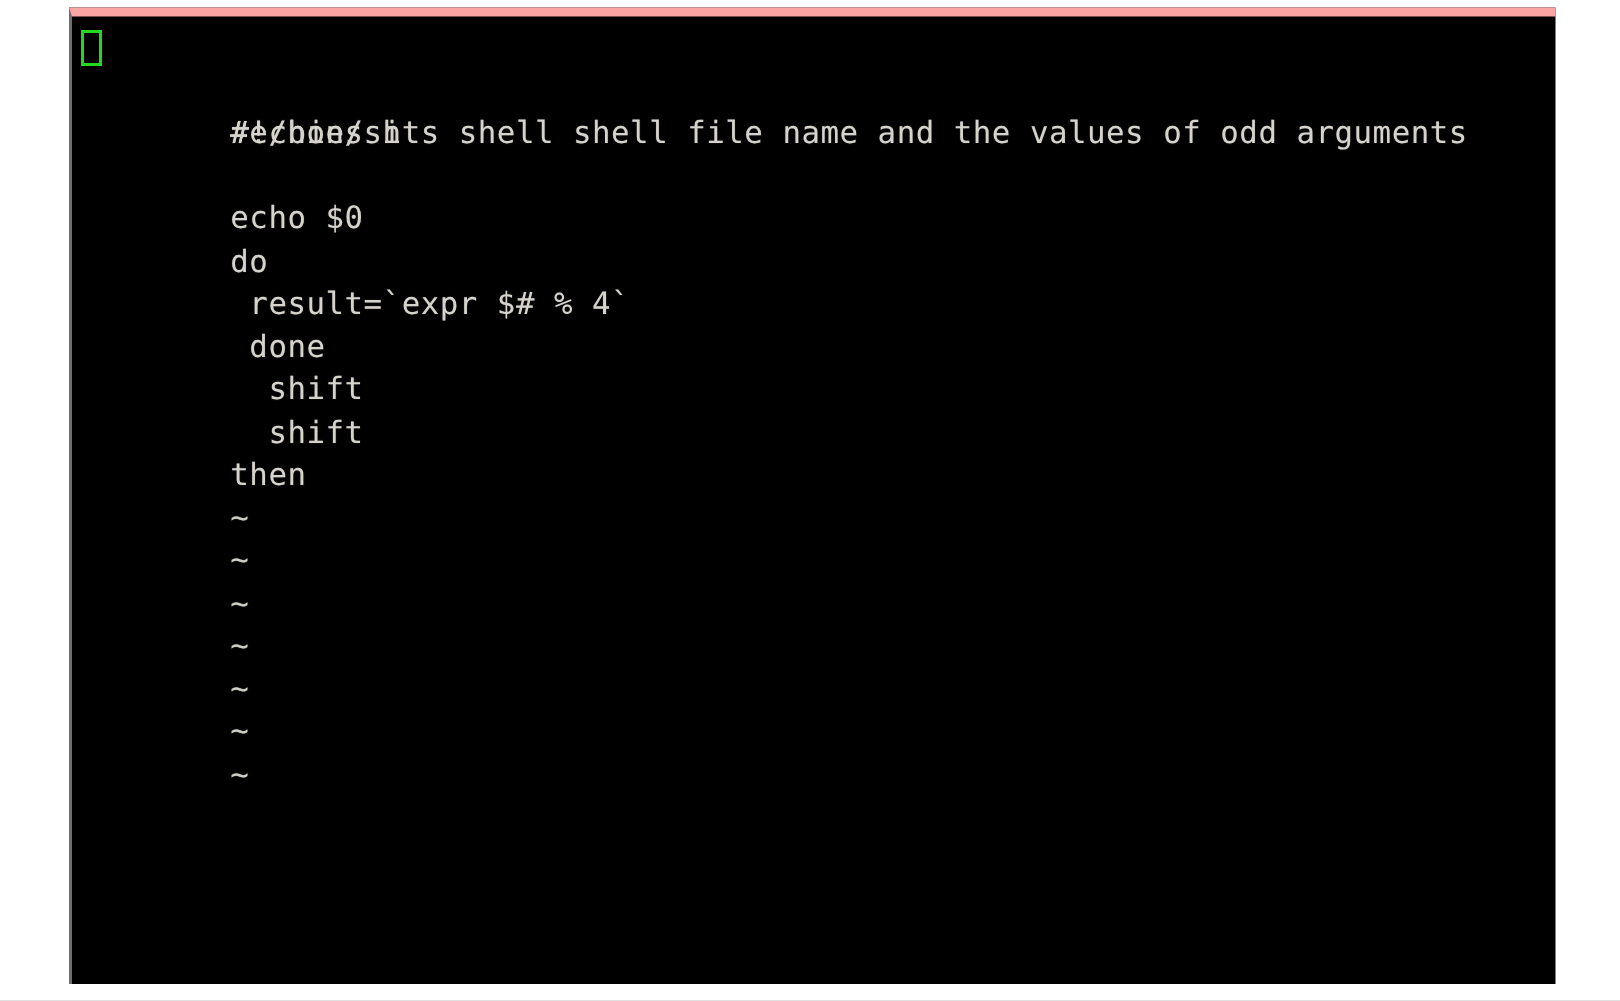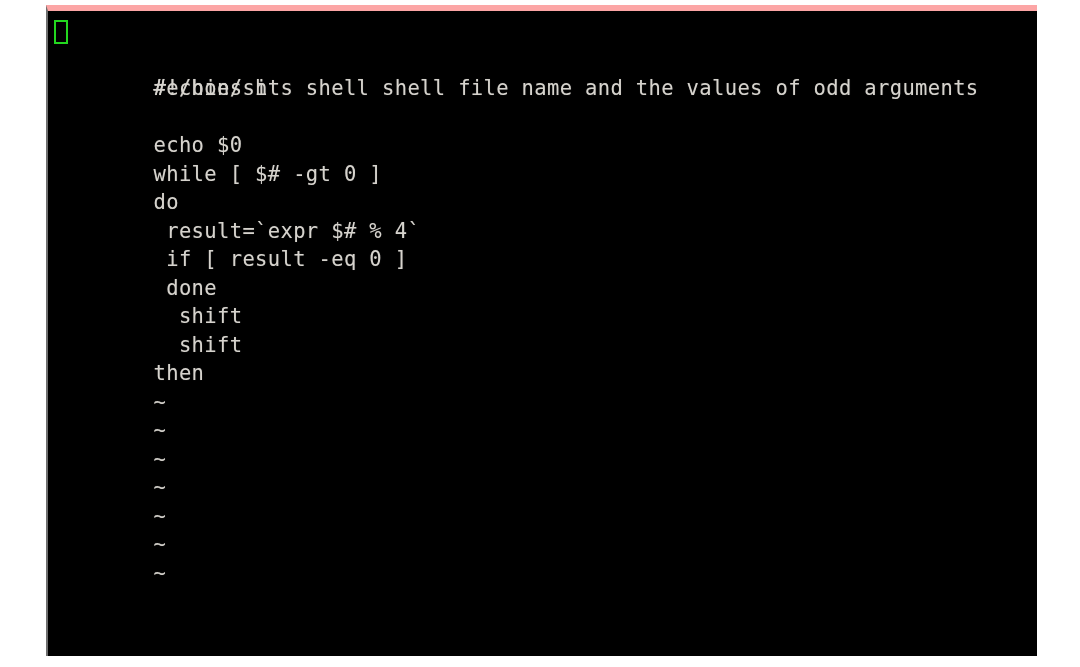--- a/index.html
+++ b/index.html
@@ -102,35 +102,29 @@
       </div>
 
       <div class="term-line empty">
         <span></span>
       </div>
 
       <div class="term-line">
         <span>echo $0</span>
       </div>
 
-      <div class="term-line">
-        <span>while [ $# -gt 0 ]</span>
-      </div>
 
       <div class="term-line">
         <span>do</span>
       </div>
 
       <div class="term-line">
         <span> result=`expr $# % 4`</span>
       </div>
 
-      <div class="term-line">
-        <span> if [ result -eq 0 ]</span>
-      </div>
 
       <div class="term-line">
         <span> done</span>
       </div>
 
       <div class="term-line">
         <span>  shift</span>
       </div>
 
 

